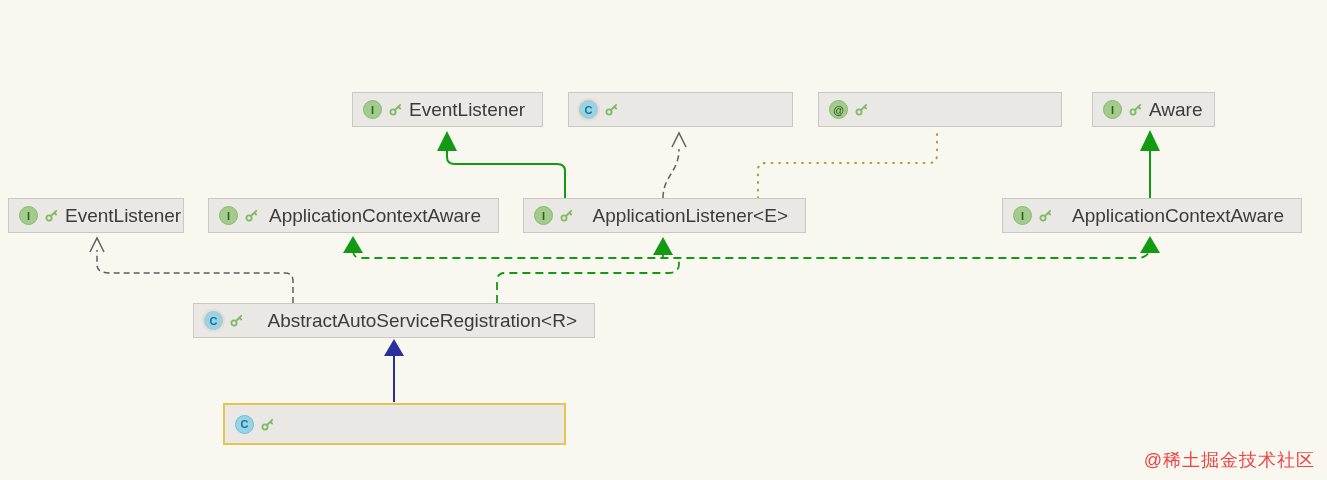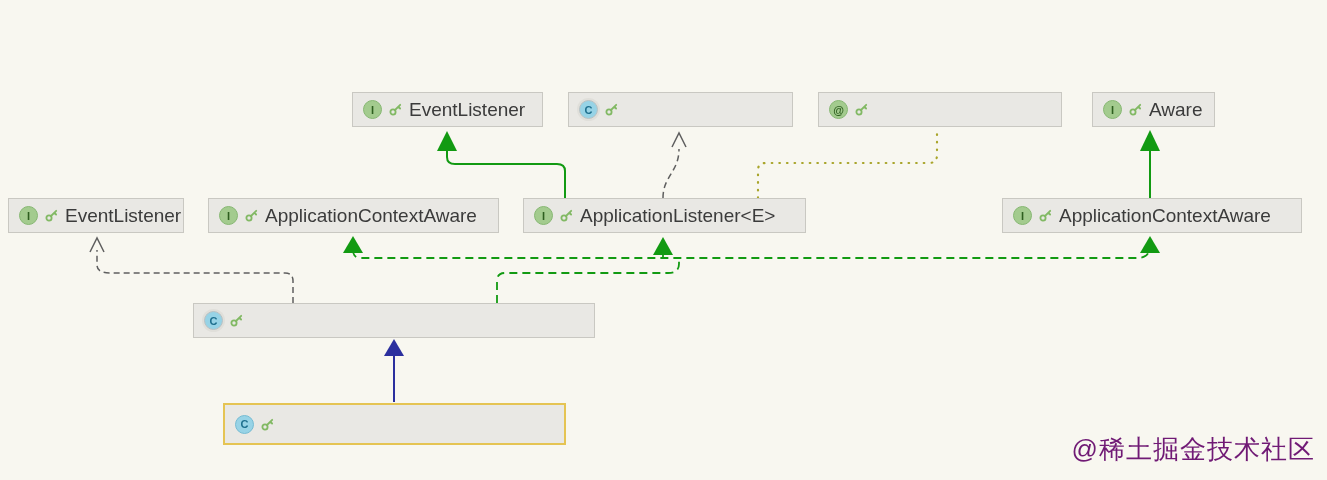--- a/index.html
+++ b/index.html
@@ -21,43 +21,43 @@
     align-items:center;
     padding:0 9px 0 10px;
     gap:7px;
   }
   .node.selected{
     border:2px solid #E5C453;
     height:42px;
   }
   .nlabel{
     flex:1;
-    text-align:left;
+    text-align:right;
     font-size:19px;
     color:#3B3B3B;
     white-space:nowrap;
     padding-right:8px;
   }
   .badge{
     width:17px;height:17px;
     border-radius:50%;
     display:flex;align-items:center;justify-content:center;
     font-size:11px;font-weight:bold;
     flex:0 0 auto;
   }
   .badge.iface{background:#A3CB8E;border:1px solid #87B873;color:#2E5F1F;}
   .badge.anno{background:#A3CB8E;border:1px solid #87B873;color:#2E5F1F;}
   .badge.cls{background:#97D3E6;border:1px solid #76BCD3;color:#1E6F8E;}
   .badge.abs{background:#97D3E6;border:1px solid #B9C2C4;color:#1E6F8E;box-shadow:0 0 0 2px #E0DFDA;}
   .keyicon{flex:0 0 auto;display:flex;align-items:center;}
   .watermark{
     position:absolute;
-    right:12px;top:432px;
-    font-size:26px;
-    color:#701a75;
+    right:12px;top:448px;
+    font-size:18px;
+    color:#ef4444;
     letter-spacing:1px;
   }
 </style>
 </head>
 <body>
 
 <div class="canvas">
 
   <svg class="edges" xmlns="http://www.w3.org/2000/svg">
 
@@ -191,20 +191,21 @@
   <div class="node" style="left:193px;top:303px;width:402px;">
     <span class="badge abs">C</span>
     <span class="keyicon">
         <svg width="13" height="13" viewBox="0 0 13 13">
           <g fill="none" stroke="#82B964" stroke-width="1.8" stroke-linecap="round">
             <circle cx="4" cy="9" r="2.6"></circle>
             <path d="M6 7 L11.2 1.8 M9.3 3.7 l1.8 1.8"></path>
           </g>
         </svg>
       </span>
+    <span class="nlabel">AbstractAutoServiceRegistration&lt;R&gt;</span>
   </div>
 
   <div class="node selected" style="left:223px;top:403px;width:343px;">
     <span class="badge cls">C</span>
     <span class="keyicon">
         <svg width="13" height="13" viewBox="0 0 13 13">
           <g fill="none" stroke="#82B964" stroke-width="1.8" stroke-linecap="round">
             <circle cx="4" cy="9" r="2.6"></circle>
             <path d="M6 7 L11.2 1.8 M9.3 3.7 l1.8 1.8"></path>
           </g>

